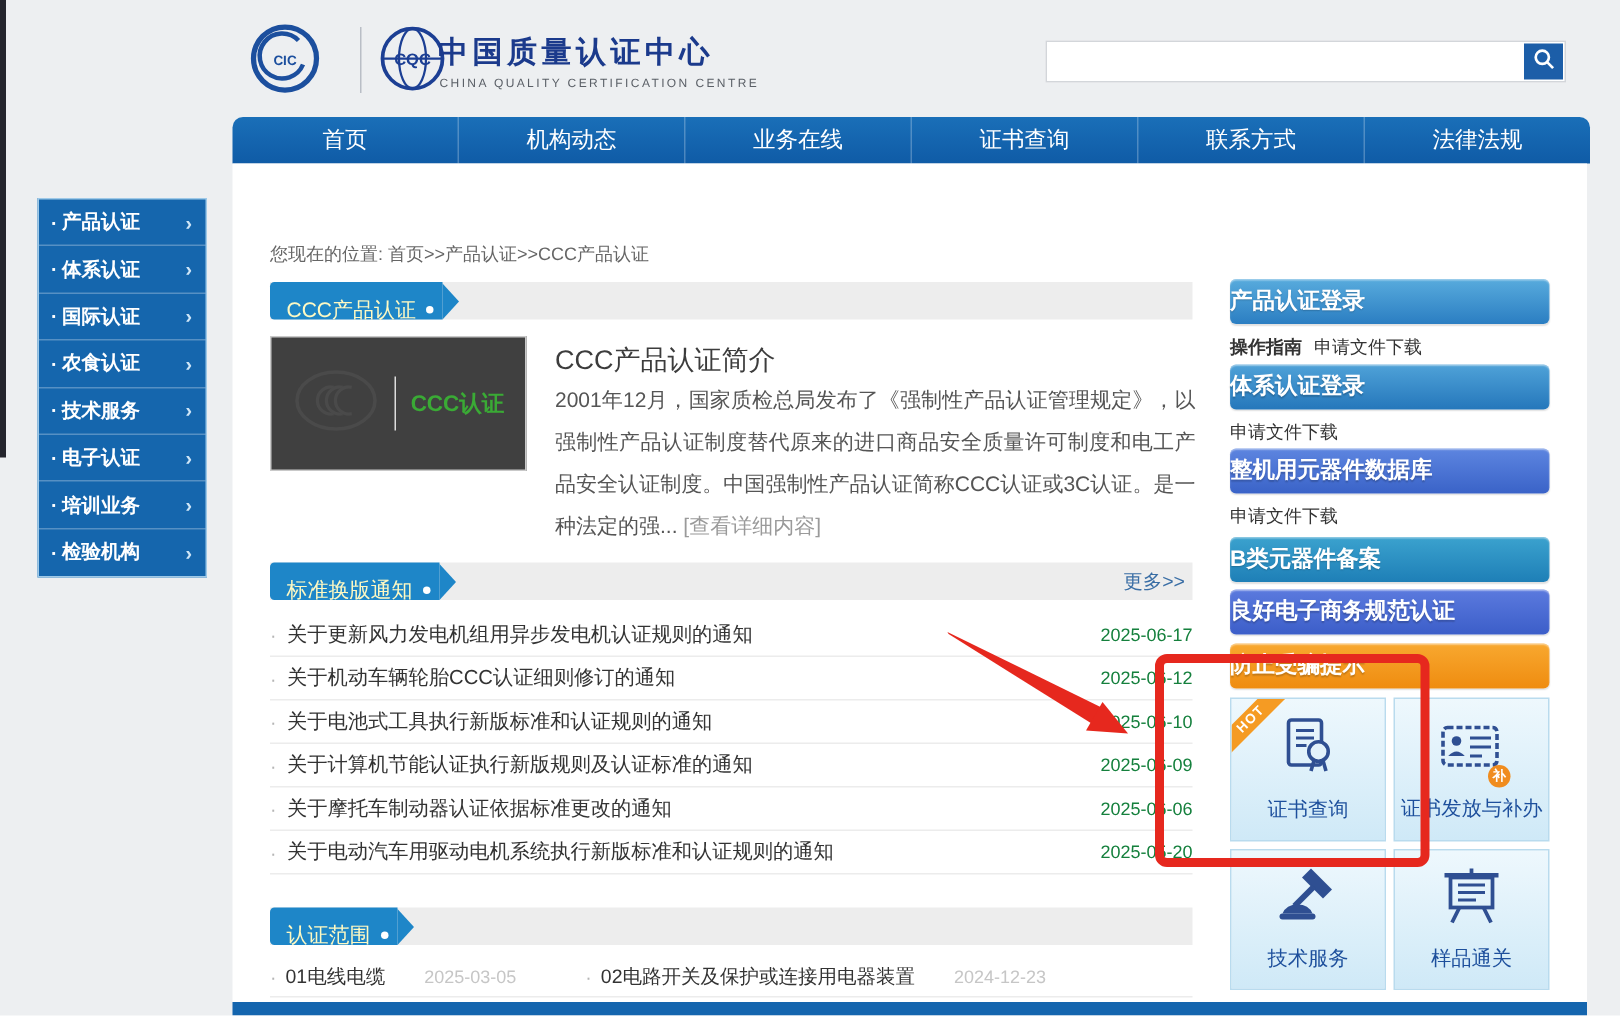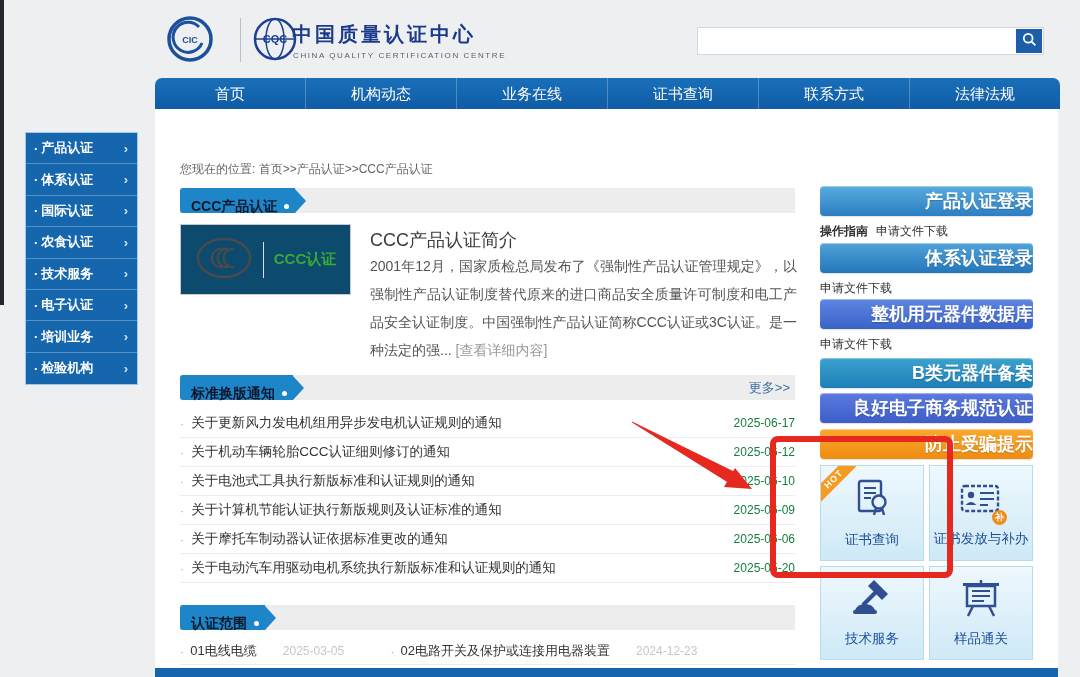--- a/index.html
+++ b/index.html
@@ -35,27 +35,27 @@
   .side-item { height:31.4px; display:flex; align-items:center; padding:0 9px 0 8px; color:#fff; font-size:13px; font-weight:bold; border-bottom:1px solid rgba(255,255,255,0.28); cursor:pointer; }
   .side-item:last-child { border-bottom:none; }
   .side-bullet { margin-right:3px; font-weight:bold; }
   .side-label { flex:1; }
   .side-arrow { color:#cfe6f7; font-size:13px; }
 
   .breadcrumb { position:absolute; left:180px; top:161px; font-size:12px; color:#666; }
 
   
   .band { position:absolute; left:180px; width:615px; height:25px; background:#ededed; display:flex; align-items:center; }
-  .tab { height:25px; background:#1e86c8; color:#0f172a; font-size:14px; font-weight:bold; display:flex; align-items:center; gap:7px; padding:12px 6px 0 11px; border-radius:3px 0 0 3px; cursor:pointer; }
+  .tab { height:25px; background:#1e86c8; color:#fef9c3; font-size:14px; font-weight:normal; display:flex; align-items:center; gap:7px; padding:12px 6px 0 11px; border-radius:3px 0 0 3px; cursor:pointer; }
   .tab-dot { width:5px; height:5px; border-radius:50%; background:#fff; }
   .tab-tri { width:0; height:0; border-top:12.5px solid transparent; border-bottom:12.5px solid transparent; border-left:11px solid #1e86c8; }
   .more-link { margin-left:auto; margin-right:5px; font-size:13px; color:#3a6ea5; cursor:pointer; }
 
   
-  .intro-imgbox { position:absolute; left:180px; top:224px; width:171px; height:71px; background:#0c4a6e; border:1px solid #c9c9c9; display:flex; align-items:center; justify-content:center; gap:10px; }
+  .intro-imgbox { position:absolute; left:180px; top:224px; width:171px; height:90px; background:#404040; border:1px solid #c9c9c9; display:flex; align-items:center; justify-content:center; gap:10px; }
   .ccc-sep { width:1px; height:36px; background:#ddd; }
   .ccc-caption { font-size:15px; font-weight:bold; color:#3aaa35; }
   .intro-heading { position:absolute; left:370px; top:228px; font-size:18px; color:#3c3c3c; }
   .intro-body { position:absolute; left:370px; top:252px; width:427px; font-size:14px; color:#555; line-height:28px; text-align:justify; }
   .detail-link { color:#9a9a9a; cursor:pointer; }
 
   
   .news-list { position:absolute; left:180px; top:409px; width:615px; }
   .nrow { display:flex; align-items:center; height:29px; border-bottom:1px solid #ececec; cursor:pointer; }
   .nrow .nb { color:#b5b5b5; margin-right:7px; font-size:13px; }
@@ -64,21 +64,21 @@
 
   
   .scope-row { position:absolute; left:180px; top:638px; width:615px; height:27px; display:flex; align-items:center; border-bottom:1px solid #ececec; }
   .scope-item { display:flex; align-items:center; cursor:pointer; }
   .scope-item .nb { color:#b5b5b5; margin-right:6px; font-size:13px; }
   .scope-item .nt { font-size:13px; color:#333; }
   .scope-item .nd { font-size:12px; color:#c6c6c6; margin-left:26px; }
   .scope-item.second { margin-left:46px; }
 
   
-  .rbtn { position:absolute; left:820px; width:213px; height:30px; border-radius:4px; color:#fff; font-size:18px; font-weight:bold; text-align:right; line-height:30px; cursor:pointer; box-shadow:inset 0 1px 1px rgba(255,255,255,0.45), 0 1px 1px rgba(0,0,0,0.12); text-shadow:0 1px 1px rgba(0,0,0,0.2); }
+  .rbtn { position:absolute; left:820px; width:213px; height:30px; border-radius:4px; color:#fff; font-size:15px; font-weight:bold; text-align:left; line-height:30px; cursor:pointer; box-shadow:inset 0 1px 1px rgba(255,255,255,0.45), 0 1px 1px rgba(0,0,0,0.12); text-shadow:0 1px 1px rgba(0,0,0,0.2); }
   .g-sky    { background:linear-gradient(#58abdd,#2b7ec2); }
   .g-sky2   { background:linear-gradient(#4fa2d8,#2577bb); }
   .g-indigo { background:linear-gradient(#5d85e0,#3a63c8); }
   .g-teal   { background:linear-gradient(#3ba2ce,#1e7fb7); }
   .g-royal  { background:linear-gradient(#5b7ade,#3c5ec9); }
   .g-orange { background:linear-gradient(#f8a82f,#ef8c10); }
   .slink { position:absolute; font-size:12px; color:#333; cursor:pointer; }
 
   
   .card { position:absolute; width:104px; background:linear-gradient(#eef8fd,#cfe9f7); border:1px solid #b9dbee; display:flex; flex-direction:column; align-items:center; justify-content:center; gap:7px; cursor:pointer; overflow:hidden; }

